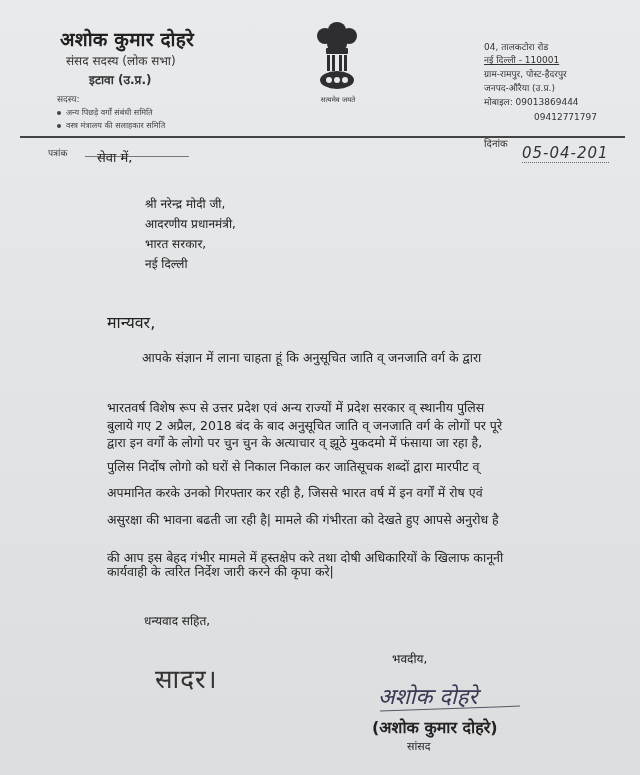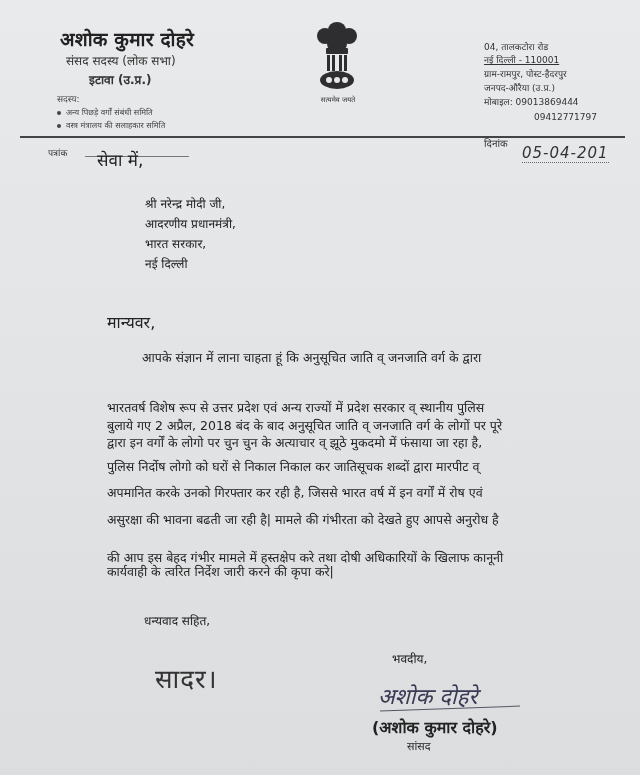--- a/index.html
+++ b/index.html
@@ -19,21 +19,21 @@
     .sub2 { left: 89px; top: 71px; font-size: 12px; color: #333; font-weight: bold; }
     .member-label { left: 57px; top: 92px; font-size: 9px; color: #444; }
     .member-item { left: 57px; font-size: 8px; color: #444; }
     .member-item .bullet { display: inline-block; width: 4px; height: 4px; border-radius: 50%; background: #444; margin-right: 5px; vertical-align: middle; }
     .emblem { left: 307px; top: 14px; width: 60px; height: 90px; }
     .emblem-caption { left: 310px; top: 95px; font-size: 7px; color: #333; width: 56px; text-align: center; }
     .addr { left: 484px; font-size: 9px; color: #333; line-height: 1; }
     .rule { left: 20px; width: 605px; height: 2px; background: #444; }
     .patrank { left: 48px; top: 146px; font-size: 9px; color: #333; }
     .patrank-line { left: 85px; top: 156px; width: 104px; height: 1px; background: #777; }
-    .seva { left: 97px; top: 148px; font-size: 17px; color: #222; }
+    .seva { left: 97px; top: 148px; font-size: 13px; color: #222; }
     .dinank-label { left: 484px; top: 136px; font-size: 10px; color: #333; }
     .dinank-value { left: 522px; top: 144px; font-size: 15px; color: #333; font-style: italic; letter-spacing: 1px; font-family: "DejaVu Sans", sans-serif; border-bottom: 1px dotted #666; }
     .recip { left: 145px; font-size: 12px; color: #222; text-align: right; }
     .salute { left: 107px; top: 311px; font-size: 16px; color: #222; }
     .body-line { left: 107px; width: 530px; font-size: 12.5px; color: #222; white-space: nowrap; }
     .body-line.indent { left: 142px; width: 495px; }
     .thanks { left: 144px; top: 612px; font-size: 12px; color: #222; }
     .sadar { left: 155px; top: 660px; font-size: 26px; color: #333; font-family: "DejaVu Serif", serif; letter-spacing: 1px; }
     .bhavdiya { left: 392px; top: 650px; font-size: 12px; color: #222; }
     .signature { left: 378px; top: 680px; font-size: 22px; color: #3a3a55; font-style: italic; font-family: "DejaVu Serif", serif; }

